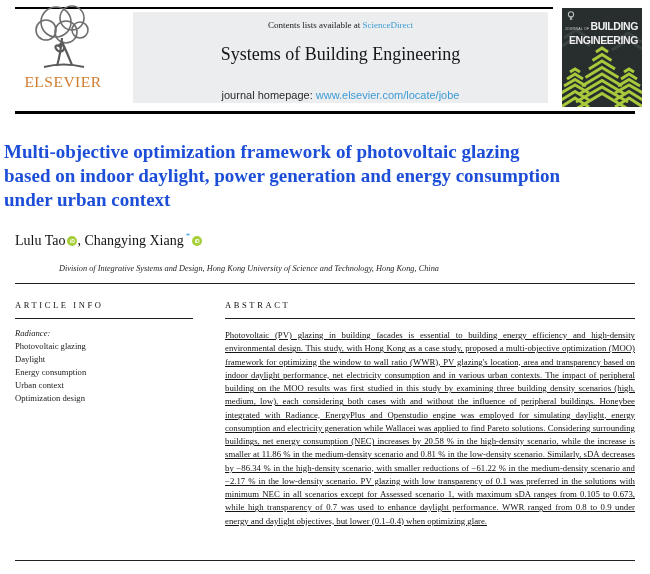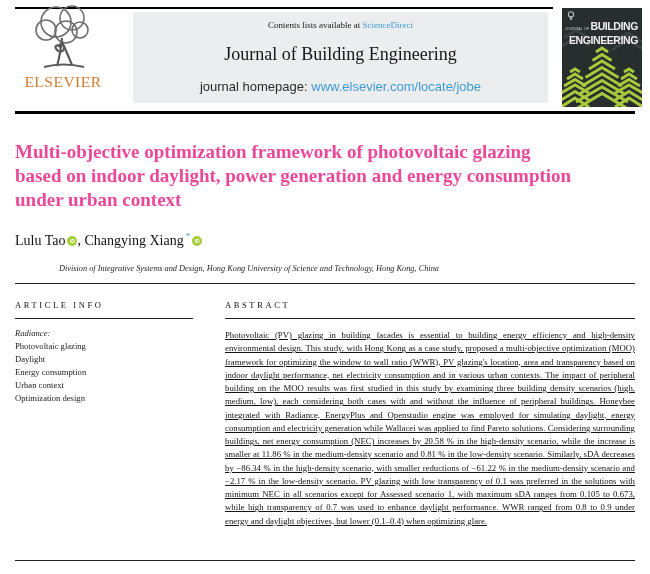--- a/index.html
+++ b/index.html
@@ -18,33 +18,33 @@
   
   .logo-block { position:absolute; left:18px; top:0; width:90px; height:92px; text-align:center; }
   .logo-tree { display:block; margin:0 auto; }
   .logo-text { font-family:"Liberation Serif", serif; font-size:15.5px; color:#D07C2E; letter-spacing:0.5px; margin-top:1px; }
 
   
   .banner { position:absolute; left:133px; top:12px; width:415px; height:91px; background:#ECEDEF; text-align:center; }
   .contents-line { margin-top:8px; font-size:9px; color:#1a1a1a; }
   .link-blue { color:#3D9BD4; text-decoration:none; cursor:pointer; }
   .journal-title { margin-top:14px; font-size:18px; color:#161616; }
-  .homepage-line { margin-top:14px; font-family:"Liberation Sans", sans-serif; font-size:13px; color:#2b2b2b; font-weight:500; }
+  .homepage-line { margin-top:24px; font-family:"Liberation Sans", sans-serif; font-size:11px; color:#2b2b2b; font-weight:500; }
 
   
   .cover { position:absolute; left:562px; top:8px; width:80px; height:99px; background:#272E2D; overflow:hidden; }
   .cover-mark { position:absolute; left:5px; top:3px; opacity:.85; }
   .cover-text { position:absolute; top:12px; right:4px; text-align:right; color:#EFEFEF;
                 font-family:"Liberation Sans", sans-serif; font-weight:bold; line-height:9px; }
   .cover-journal-of { font-size:3.6px; font-weight:normal; color:#cfcfcf; letter-spacing:.2px; margin-right:1px; }
   .cover-b1, .cover-b2 { font-size:10.5px; letter-spacing:-0.4px; display:inline; }
   .cover-trees { position:absolute; left:0; top:0; }
 
   
-  .title { position:absolute; left:15px; top:140px; width:560px; font-size:19px; line-height:24px; color:#ec4899; }
+  .title { position:absolute; left:4px; top:140px; width:560px; font-size:19px; line-height:24px; color:#1d4ed8; }
   .authors { position:absolute; left:15px; top:231px; font-size:14px; color:#111; }
   .orcid { display:inline-flex; width:10px; height:10px; background:#A6CE39; border-radius:50%;
            color:#fff; font-family:"Liberation Sans", sans-serif; font-size:5px; font-weight:bold;
            align-items:center; justify-content:center; vertical-align:2px; margin-left:2px; cursor:pointer; }
   .asterisk { color:#3D9BD4; font-size:9px; vertical-align:6px; margin-left:2px; cursor:pointer; }
   .affiliation { position:absolute; left:15px; top:264px; font-size:8.3px; font-style:italic; color:#1f1f1f;margin-left:44px; }
 
   
   .col-heading { position:absolute; top:300px; font-size:8.5px; letter-spacing:2.6px; color:#111; }
   .head-info { left:15px; }
@@ -78,21 +78,21 @@
       </g>
       <path d="M18 67 Q37 62 58 67" fill="none" stroke="#5a5a5a" stroke-width="2"></path>
     </svg>
     <div class="logo-text">ELSEVIER</div>
   </div>
 
   <div class="banner">
     <div class="contents-line">
       <span>Contents lists available at </span><span class="link-blue">ScienceDirect</span>
     </div>
-    <div class="journal-title">Journal of Building Engineering</div>
+    <div class="journal-title">Systems of Building Engineering</div>
     <div class="homepage-line">
       <span>journal homepage: </span><span class="link-blue">www.elsevier.com/locate/jobe</span>
     </div>
   </div>
 
   <div class="cover">
     <svg class="cover-trees" width="80" height="99" viewBox="0 0 80 99">
 
       <g fill="none" stroke="#3A4241" stroke-width="3">
         <path d="M2 30 L14 22 L26 30"></path>

